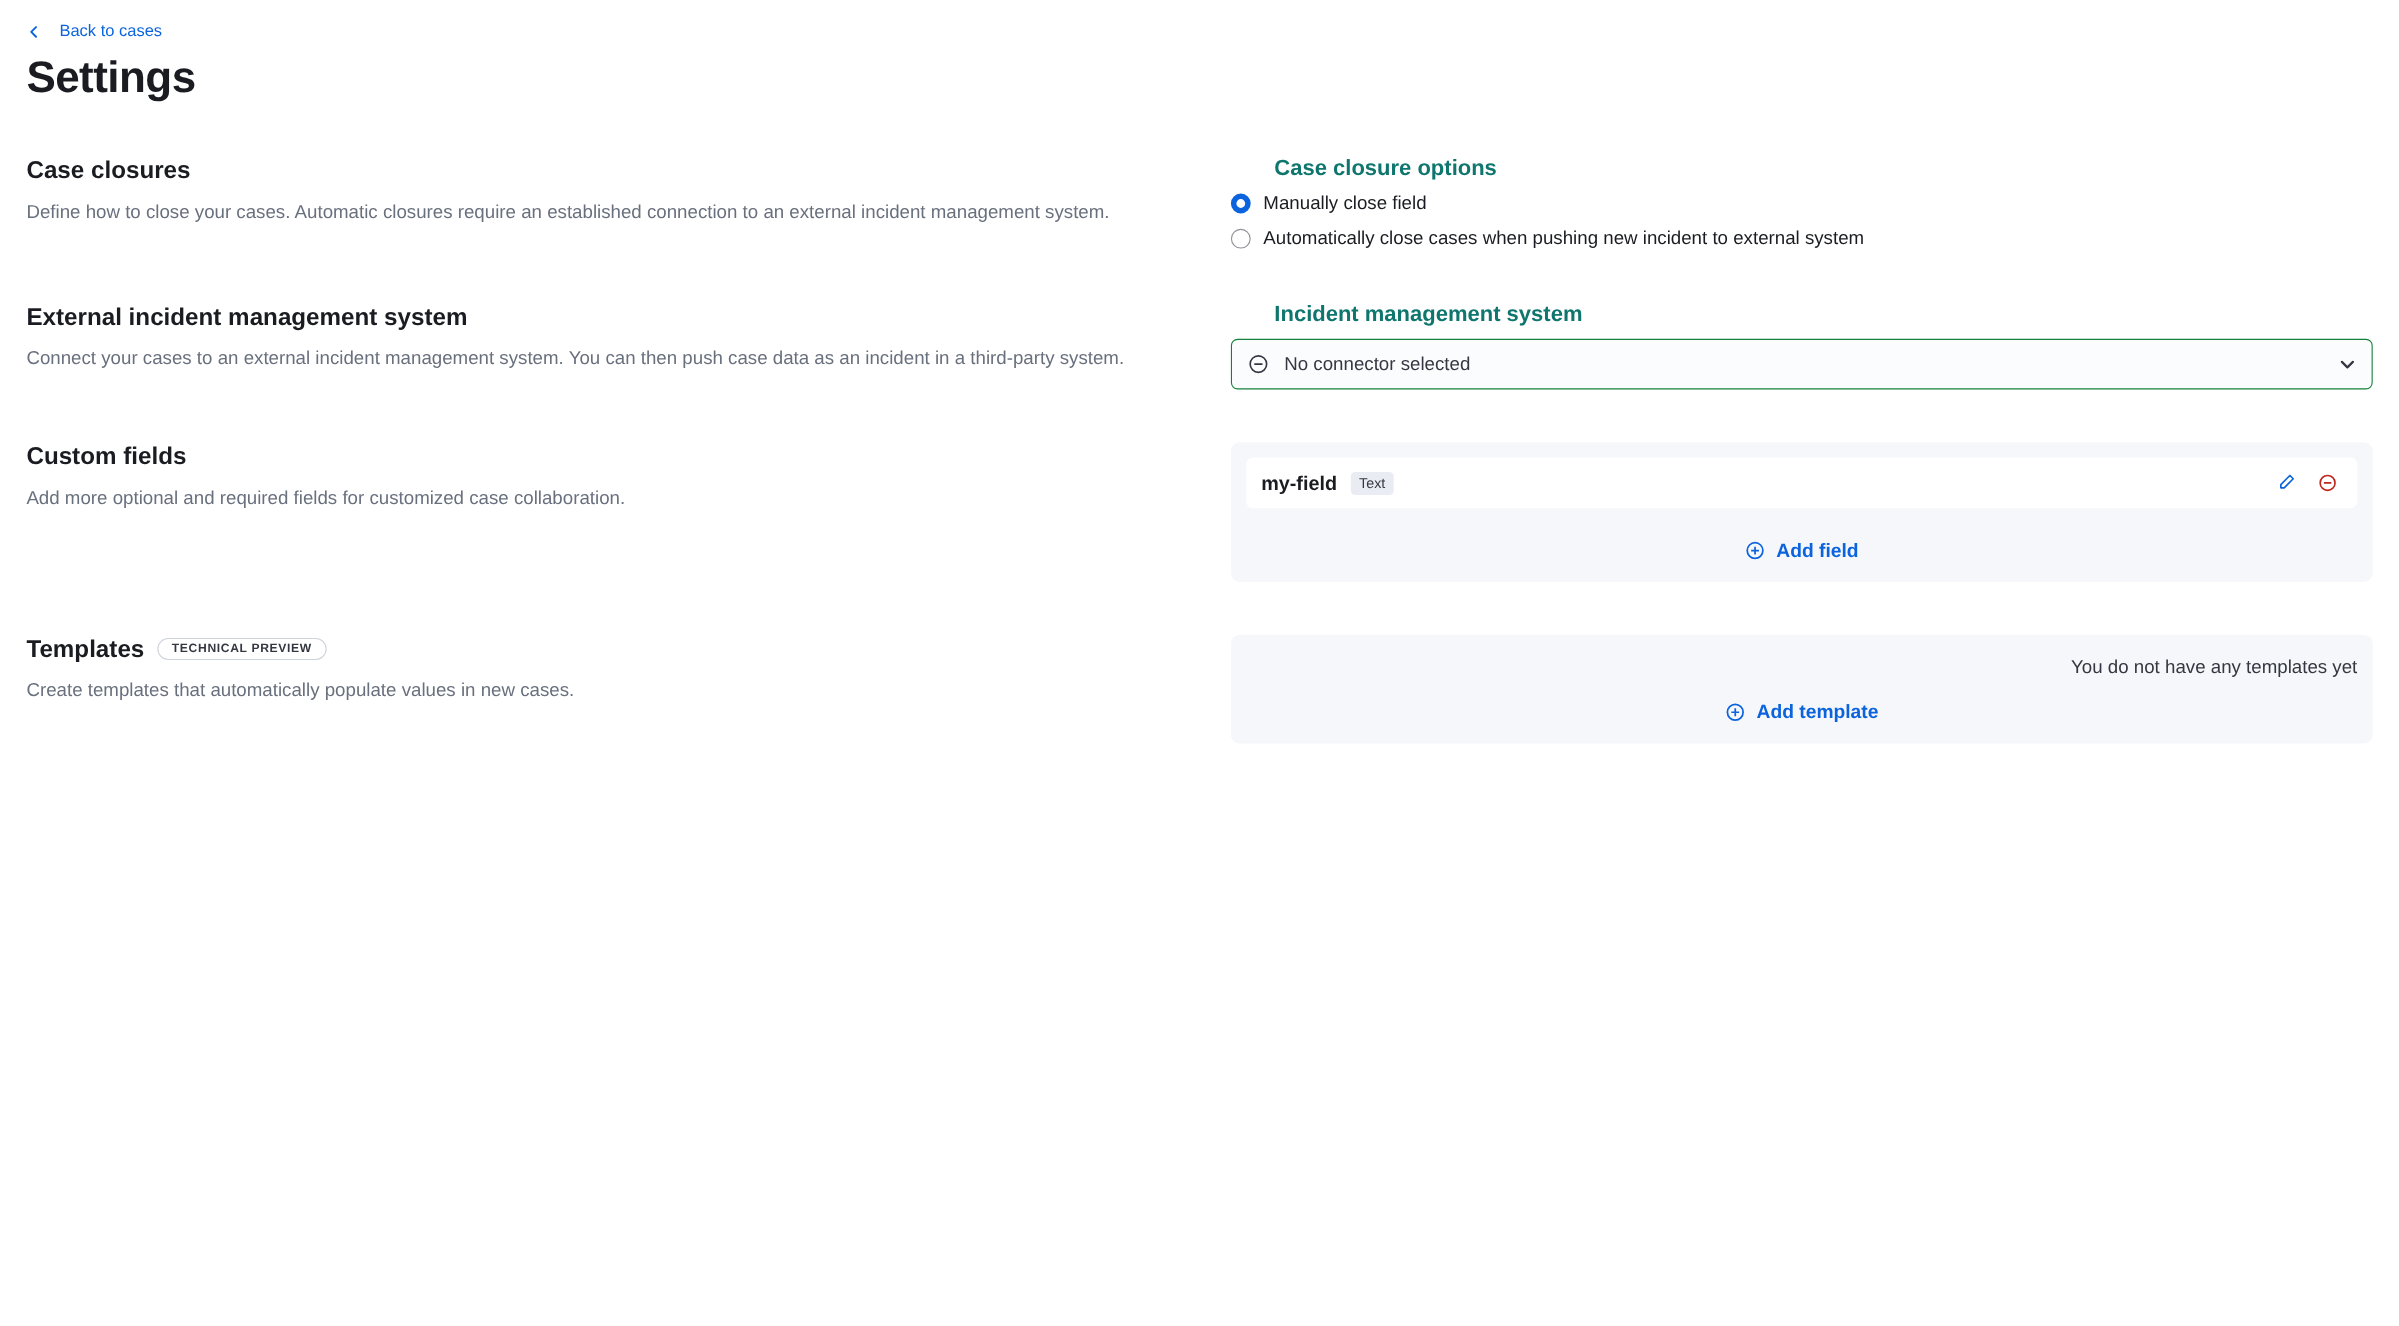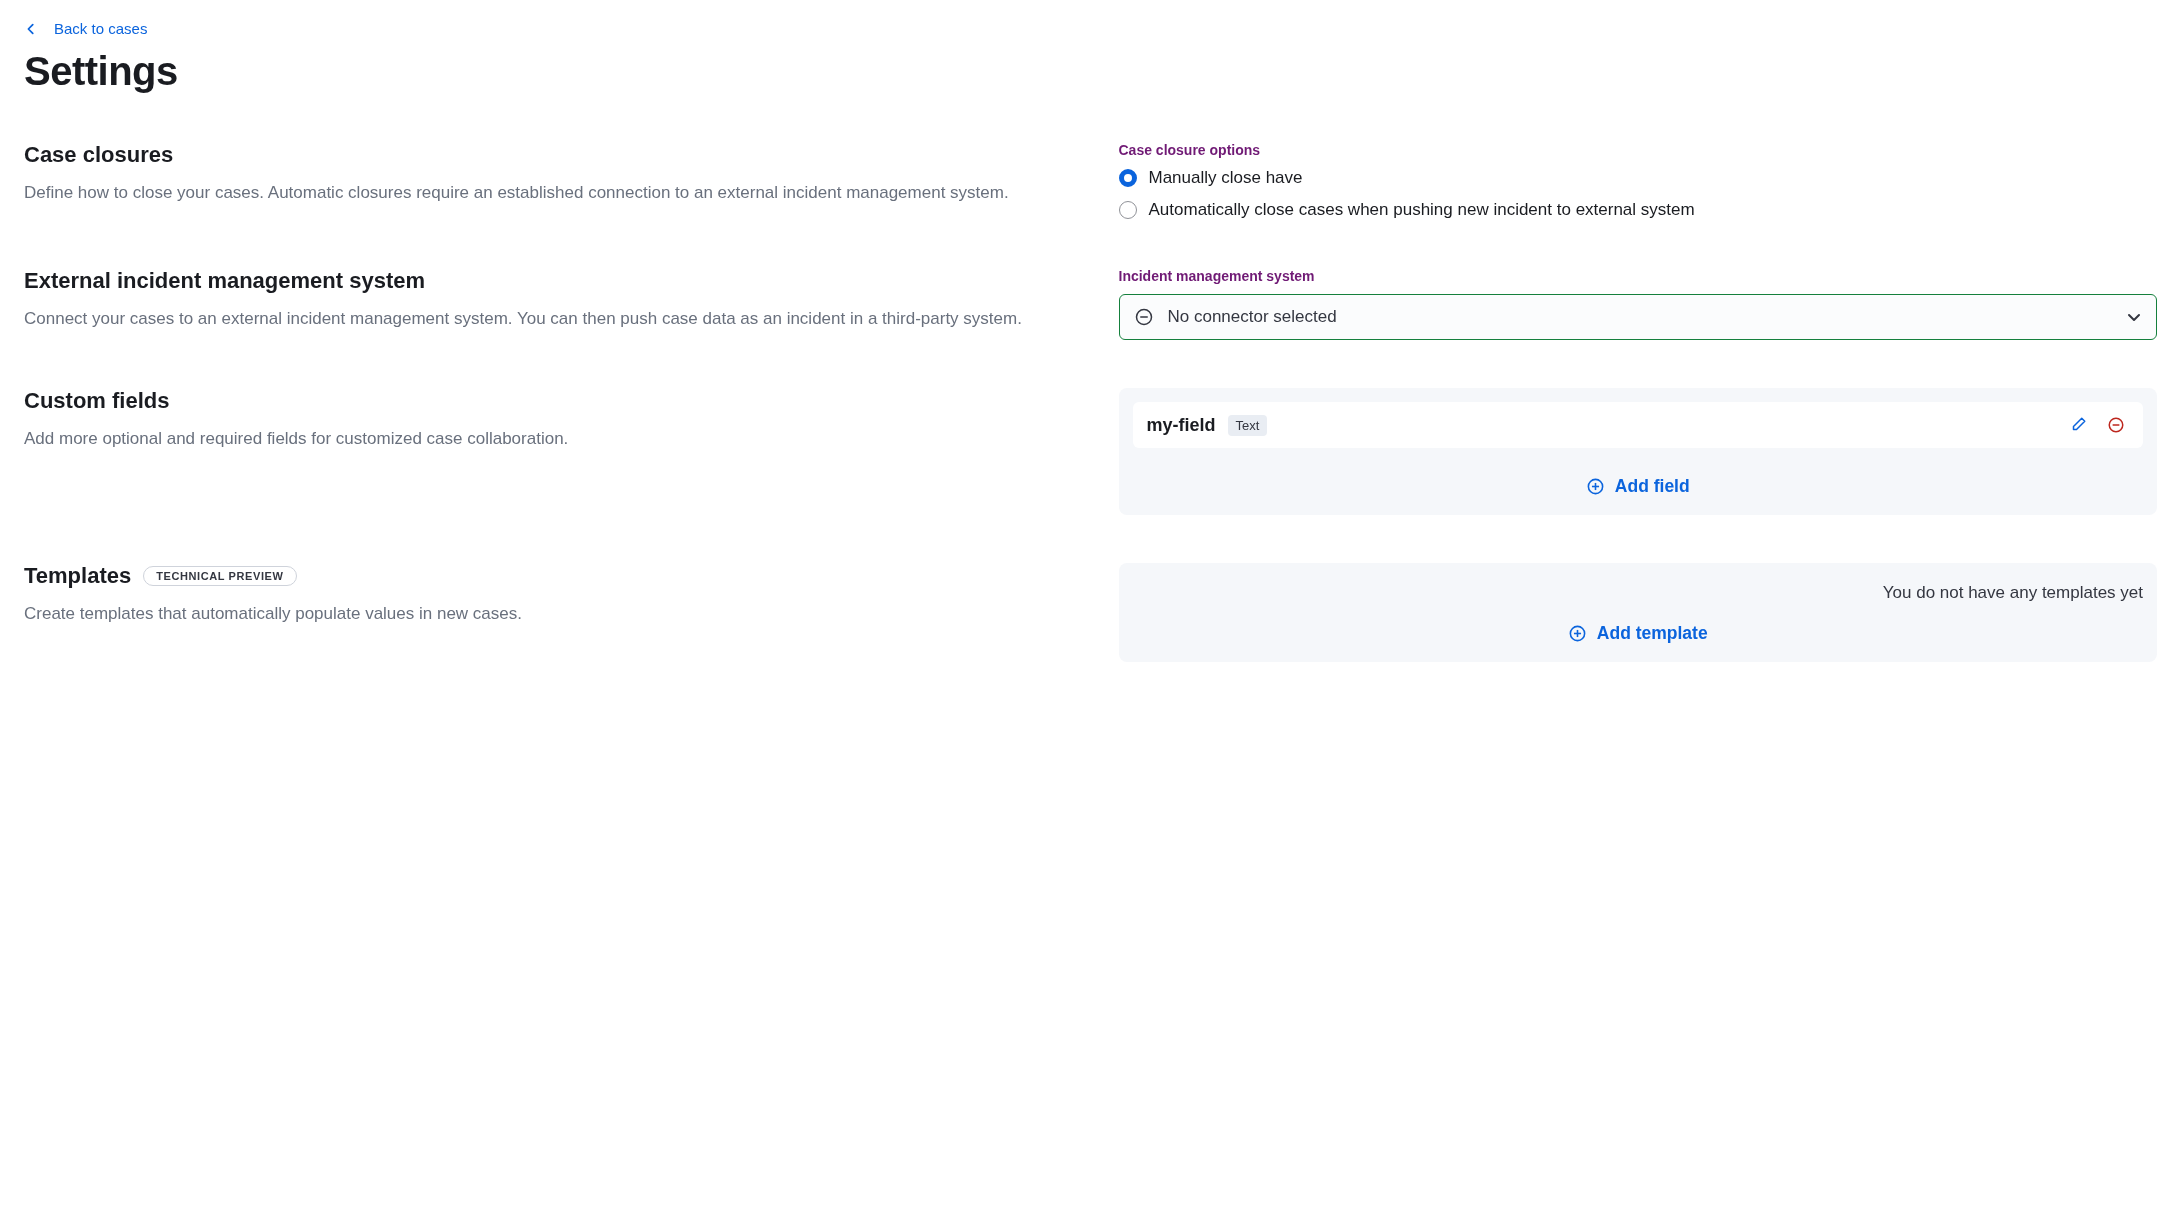--- a/index.html
+++ b/index.html
@@ -50,25 +50,26 @@
     gap: 12px;
   }
   .section-left p {
     font-size: 17px;
     line-height: 1.55;
     color: #69707d;
   }
 
   
   .field-label {
-    font-size: 14px;
+    font-size: 20px;
     font-weight: 700;
-    color: #701a75;
+    color: #0f766e;
     margin-bottom: 10px;
     display: block;
+    margin-left: 40px;
   }
 
   
   .radio-group { display: flex; flex-direction: column; gap: 12px; }
   .radio-option {
     display: flex;
     align-items: center;
     gap: 12px;
     font-size: 17px;
     color: #1a1c21;
@@ -204,21 +205,21 @@
 <div class="section">
   <div class="section-left">
     <h2>Case closures</h2>
     <p>Define how to close your cases. Automatic closures require an established connection to an external incident management system.</p>
   </div>
   <div class="section-right">
     <span class="field-label">Case closure options</span>
     <div class="radio-group">
       <label class="radio-option">
         <span class="radio checked"></span>
-        <span>Manually close have</span>
+        <span>Manually close field</span>
       </label>
       <label class="radio-option">
         <span class="radio"></span>
         <span>Automatically close cases when pushing new incident to external system</span>
       </label>
     </div>
   </div>
 </div>
 
 

